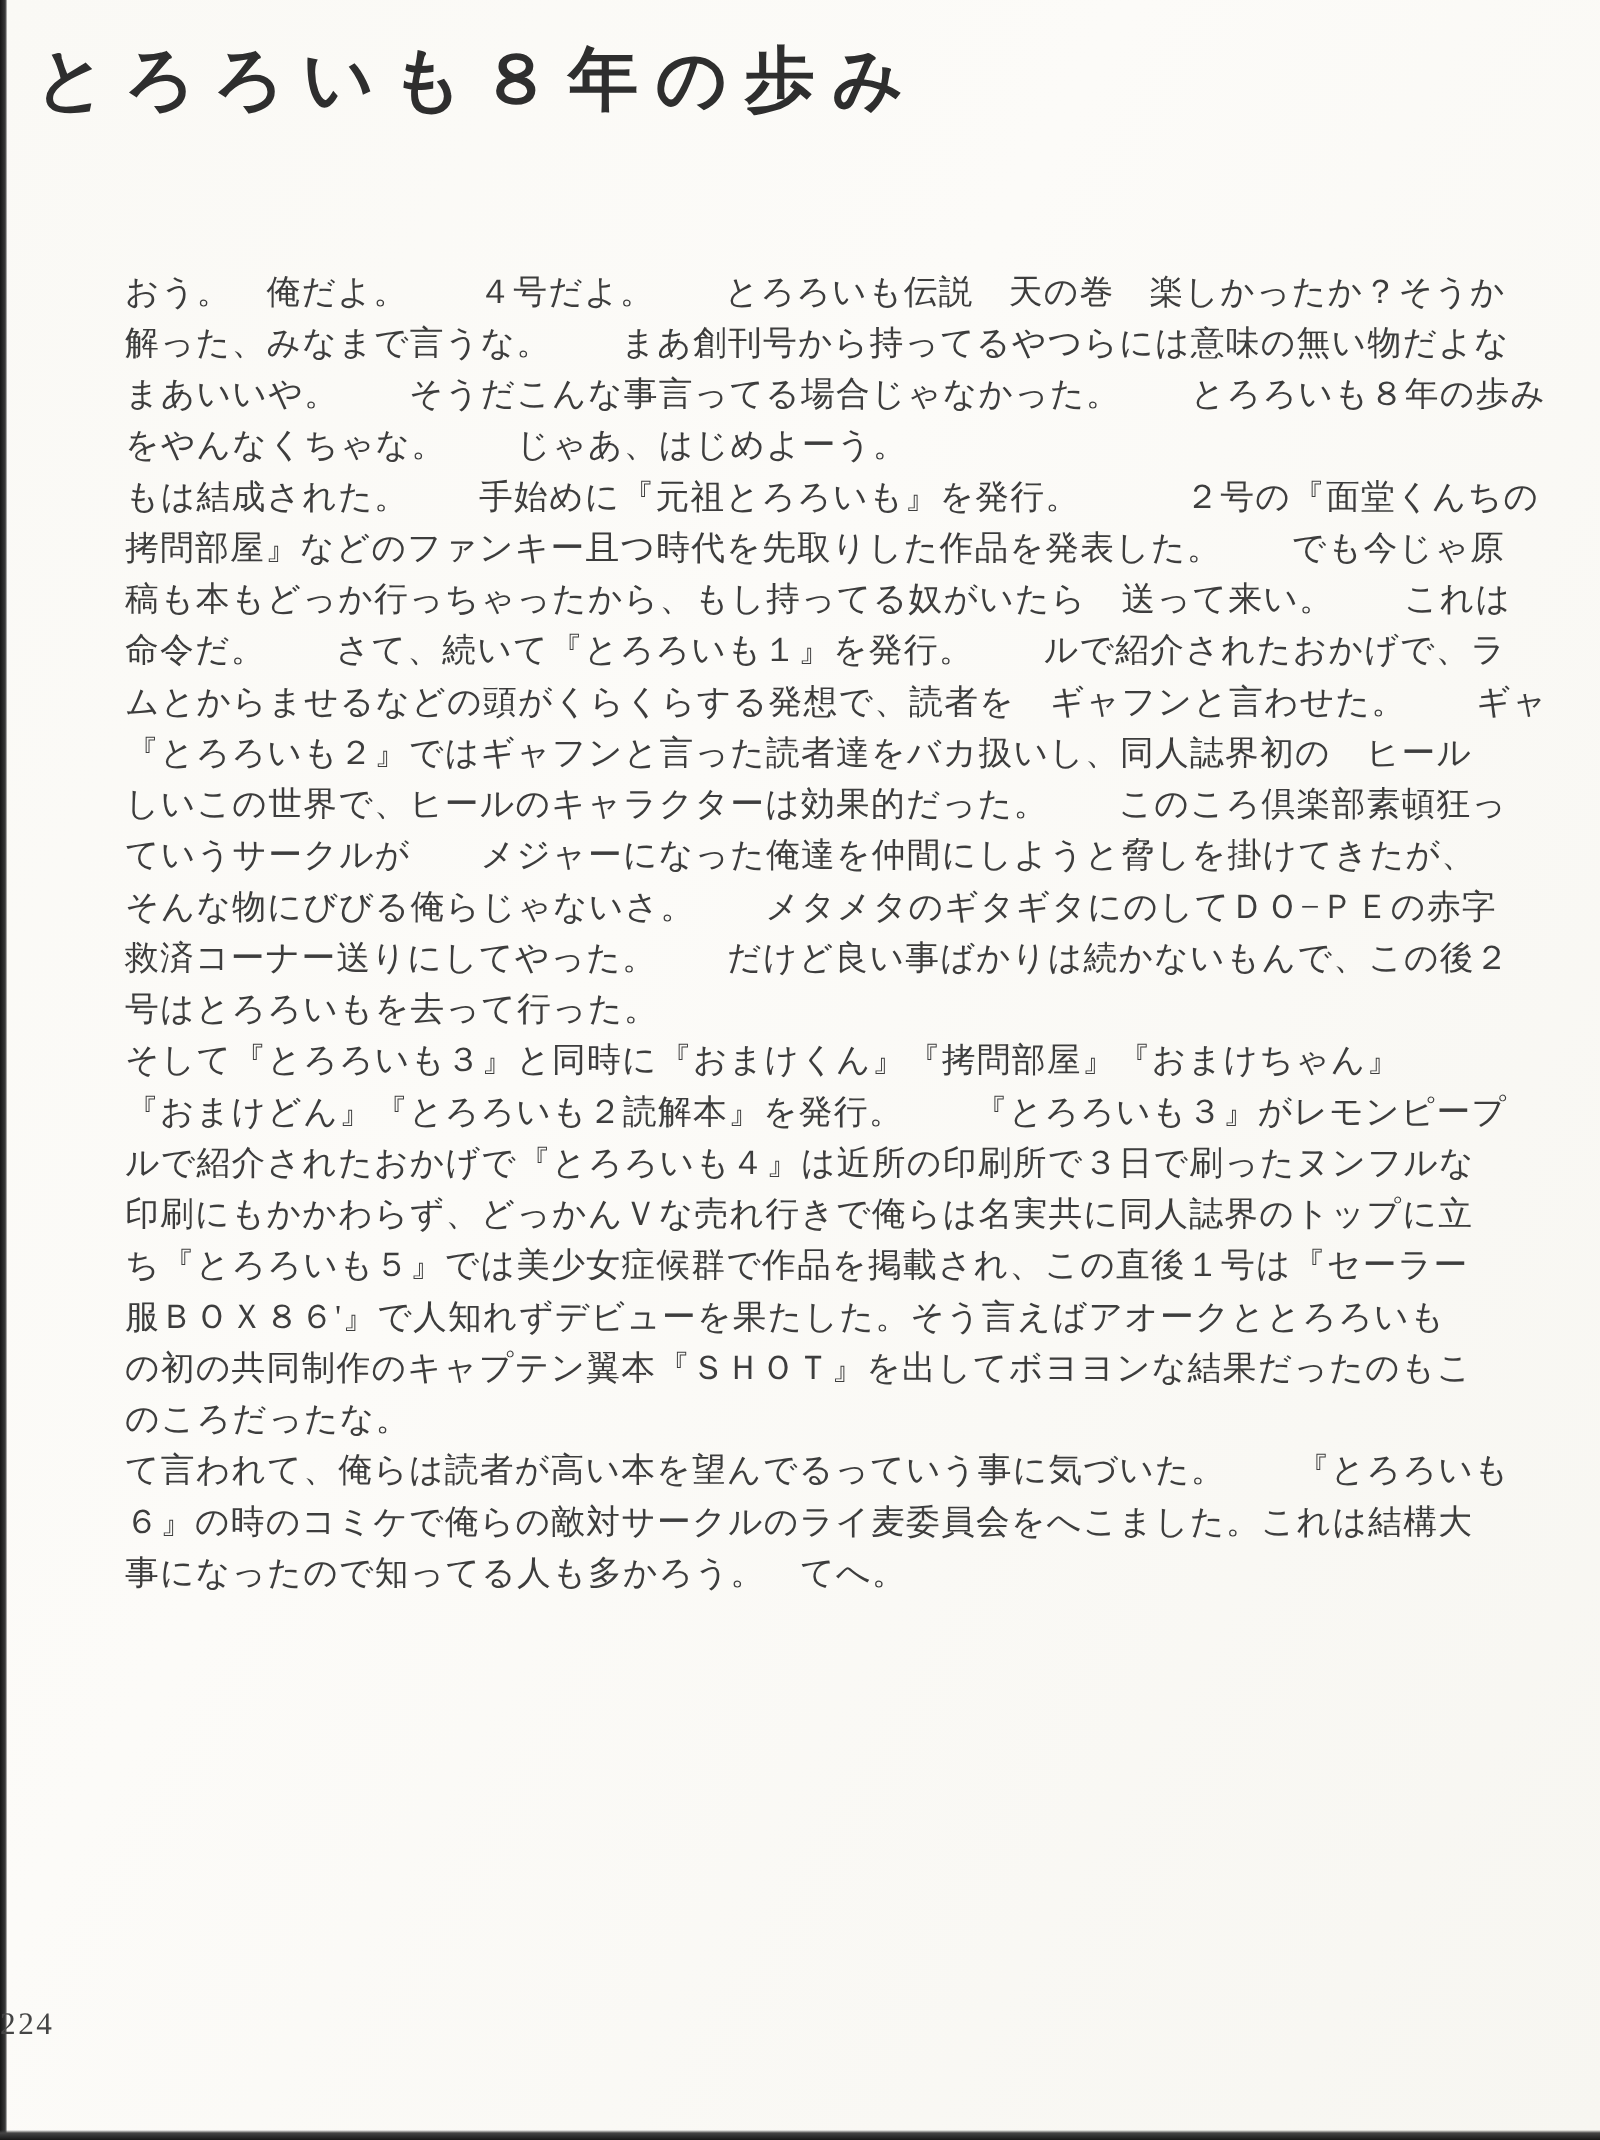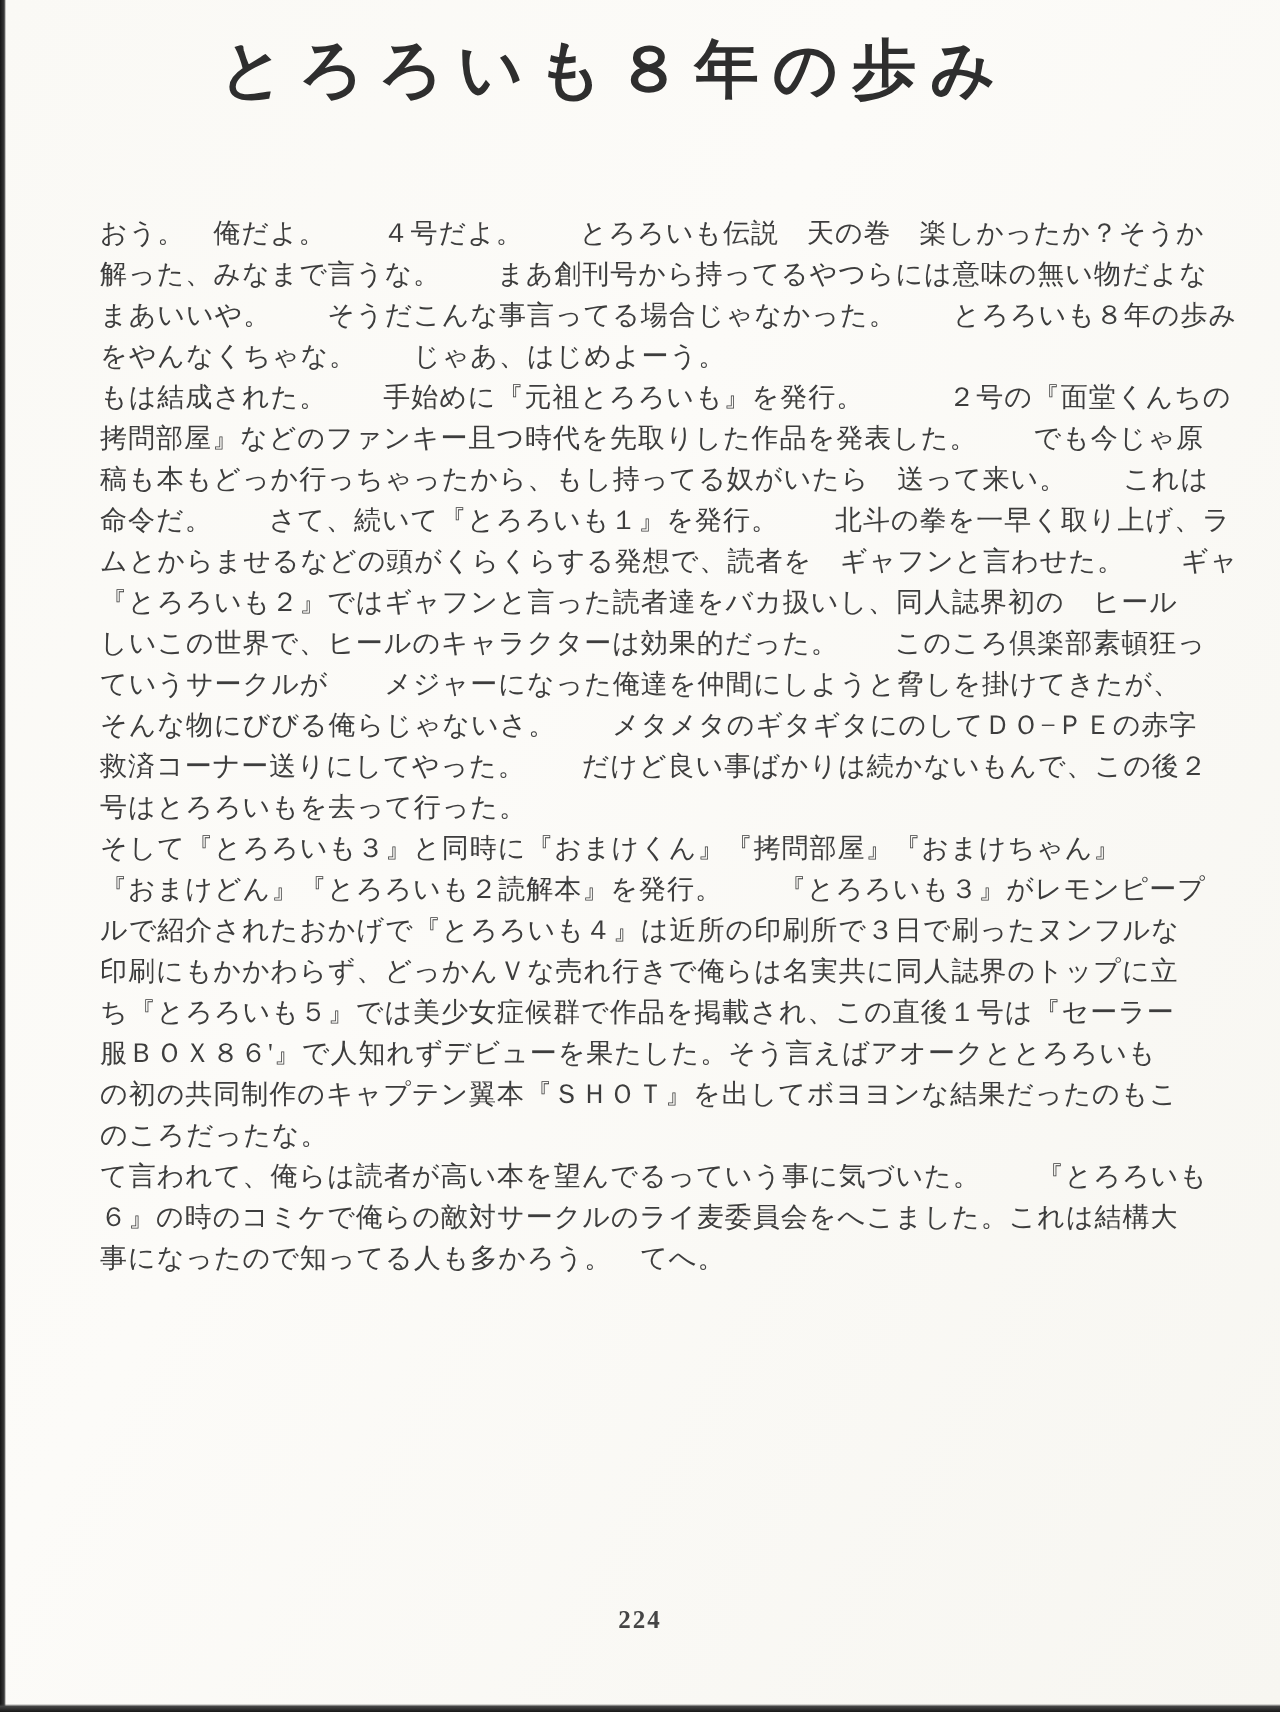--- a/index.html
+++ b/index.html
@@ -28,71 +28,71 @@
     position: absolute;
     left: 0; bottom: 0;
     width: 100%; height: 8px;
     background: linear-gradient(to top, #181818, #444 70%, rgba(70,70,70,0));
   }
   .title {
     position: absolute;
     top: 26px;
     left: 0;
     width: 96%;
-    text-align: center;
-    font-size: 64px;
+    text-align: left;
+    font-size: 56px;
     font-weight: bold;
     letter-spacing: 14px;
     color: #2e2e2e;
     white-space: nowrap;
+    padding-left: 28px;
   }
   .body-text {
     position: absolute;
     top: 213px;
     left: 100px;
     width: 1010px;
     font-size: 27px;
     line-height: 41px;
     letter-spacing: 1px;
     color: #3d3d3d;
   }
   .body-line {
     white-space: nowrap;
     min-height: 41px;
   }
   .page-number {
     position: absolute;
     top: 1606px;
     left: 0;
     width: 100%;
-    text-align: center;
+    text-align: left;
     font-size: 25px;
     letter-spacing: 2px;
     color: #454545;
-    font-weight: bold;
   }
 </style>
 </head>
 <body>
 
 <div class="page">
   <div class="scan-edge-left"></div>
   <div class="scan-edge-bottom"></div>
 
   <div class="title">とろろいも８年の歩み</div>
 
   <div class="body-text">
     <div class="body-line">おう。　俺だよ。　　４号だよ。　　とろろいも伝説　天の巻　楽しかったか？そうか</div>
     <div class="body-line">解った、みなまで言うな。　　まあ創刊号から持ってるやつらには意味の無い物だよな</div>
     <div class="body-line">まあいいや。　　そうだこんな事言ってる場合じゃなかった。　　とろろいも８年の歩み</div>
     <div class="body-line">をやんなくちゃな。　　じゃあ、はじめよーう。</div>
     <div class="body-line">もは結成された。　　手始めに『元祖とろろいも』を発行。　　　２号の『面堂くんちの</div>
     <div class="body-line">拷問部屋』などのファンキー且つ時代を先取りした作品を発表した。　　でも今じゃ原</div>
     <div class="body-line">稿も本もどっか行っちゃったから、もし持ってる奴がいたら　送って来い。　　これは</div>
-    <div class="body-line">命令だ。　　さて、続いて『とろろいも１』を発行。　　北斗の拳を一早く取り上げ、ラ</div>
+    <div class="body-line">命令だ。　　さて、続いて『とろろいも１』を発行。　　ルで紹介されたおかげで、ラ</div>
     <div class="body-line">ムとからませるなどの頭がくらくらする発想で、読者を　ギャフンと言わせた。　　ギャ</div>
     <div class="body-line">『とろろいも２』ではギャフンと言った読者達をバカ扱いし、同人誌界初の　ヒール</div>
     <div class="body-line">しいこの世界で、ヒールのキャラクターは効果的だった。　　このころ倶楽部素頓狂っ</div>
     <div class="body-line">ていうサークルが　　メジャーになった俺達を仲間にしようと脅しを掛けてきたが、</div>
     <div class="body-line">そんな物にびびる俺らじゃないさ。　　メタメタのギタギタにのしてＤＯ−ＰＥの赤字</div>
     <div class="body-line">救済コーナー送りにしてやった。　　だけど良い事ばかりは続かないもんで、この後２</div>
     <div class="body-line">号はとろろいもを去って行った。</div>
     <div class="body-line">そして『とろろいも３』と同時に『おまけくん』『拷問部屋』『おまけちゃん』</div>
     <div class="body-line">『おまけどん』『とろろいも２読解本』を発行。　　『とろろいも３』がレモンピープ</div>
     <div class="body-line">ルで紹介されたおかげで『とろろいも４』は近所の印刷所で３日で刷ったヌンフルな</div>

